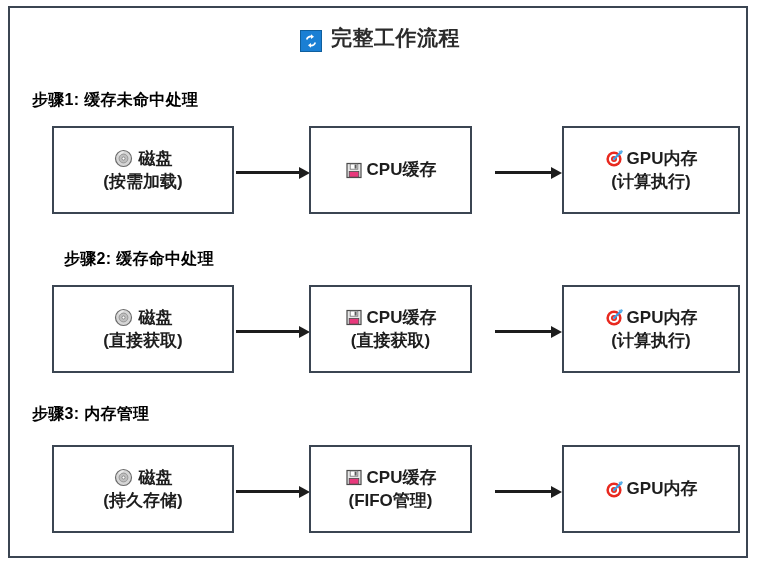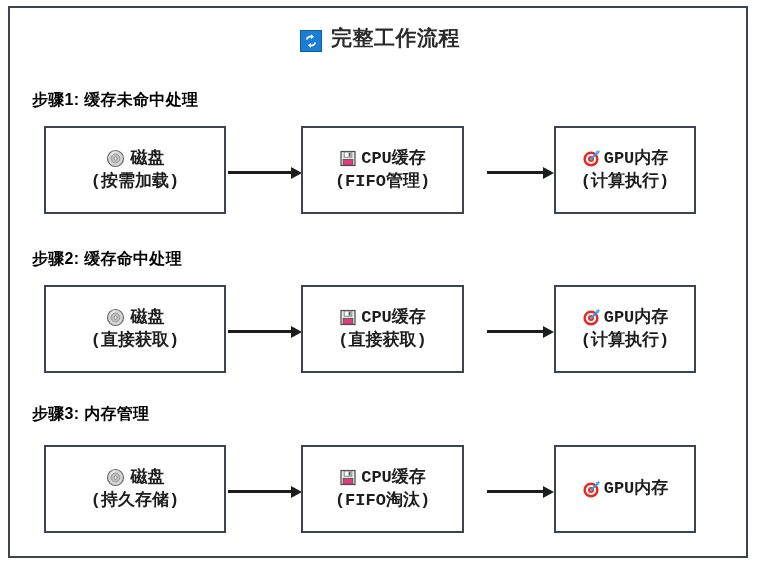--- a/index.html
+++ b/index.html
@@ -56,24 +56,23 @@
     position:absolute;
     left:22px;
     font-size:16px;
     font-weight:bold;
     color:#000000;
     white-space:nowrap;
     letter-spacing:0.3px;
   }
   .row{
     position:absolute;
-    left:4px;
+    left:12px;
     width:740px;
     height:88px;
-    font-family:Liberation Mono, monospace;
   }
   .node{
     position:absolute;
     top:0;
     height:88px;
     border:2px solid #3b4552;
     background:#ffffff;
     box-sizing:border-box;
     display:flex;
     flex-direction:column;
@@ -92,21 +91,21 @@
   }
   .node .line2{
     font-size:17px;
     font-weight:bold;
     color:#1d1d1d;
     white-space:nowrap;
     margin-top:1px;
   }
   .n-disk{left:30px;width:182px;}
   .n-cache{left:287px;width:163px;}
-  .n-gpu{left:540px;width:142px;}
+  .n-gpu{left:540px;width:178px;}
 
   .ico{
     display:inline-block;
     width:19px;height:19px;
     margin-right:6px;
     position:relative;
     flex:0 0 auto;
     vertical-align:middle;
   }
   .ico.gap-sm{margin-right:3px;}
@@ -182,21 +181,20 @@
           <span class="ico gap-sm">
             <svg width="19" height="19" viewBox="0 0 19 19">
               <rect x="2" y="2.5" width="14" height="14" fill="#e8e8e8" stroke="#4a4a4a" stroke-width="1.2"></rect>
               <rect x="5.2" y="3" width="7.6" height="5.2" fill="#ffffff" stroke="#6e6e6e" stroke-width="0.8"></rect>
               <rect x="9.6" y="3.6" width="2" height="4" fill="#5a5a5a"></rect>
               <rect x="4.2" y="10.5" width="9.6" height="5.6" fill="#e8397c" stroke="#4a4a4a" stroke-width="0.8"></rect>
             </svg>
           </span>
           <span>CPU缓存</span>
         </div>
-        <div class="line2">(FIFO管理)</div>
       </div>
 
       <div class="arrow a2">
         <div class="shaft"></div>
         <div class="head"></div>
       </div>
 
       <div class="node n-gpu">
         <div class="line1">
           <span class="ico gap-sm">
@@ -208,21 +206,21 @@
               <path d="M9 10l7.6-7.4" stroke="#3d9ae0" stroke-width="2.2" stroke-linecap="round"></path>
               <path d="M13.4 2.1l3.6-.5-.4 3.7z" fill="#5bb3ea"></path>
             </svg>
           </span>
           <span>GPU内存</span>
         </div>
         <div class="line2">(计算执行)</div>
       </div>
     </div>
 
-    <div class="step-label" style="top:241px;">步骤2: 缓存命中处理</div>
+    <div class="step-label" style="top:241px;margin-left:32px;">步骤2: 缓存命中处理</div>
     <div class="row" style="top:277px;">
       <div class="node n-disk">
         <div class="line1">
           <span class="ico">
             <svg width="19" height="19" viewBox="0 0 19 19">
               <circle cx="9.5" cy="9.5" r="8" fill="#d6d6d6" stroke="#6b6b6b" stroke-width="1.2"></circle>
               <circle cx="9.5" cy="9.5" r="4.4" fill="#bfbfbf" stroke="#8a8a8a" stroke-width="0.8"></circle>
               <circle cx="9.5" cy="9.5" r="1.5" fill="#ffffff" stroke="#7a7a7a" stroke-width="0.8"></circle>
               <path d="M4.2 5.2A7.6 7.6 0 0 1 9.5 1.9v2.2a5.5 5.5 0 0 0-3.6 2.3z" fill="#efefef" opacity="0.85"></path>
             </svg>
@@ -302,21 +300,21 @@
           <span class="ico gap-sm">
             <svg width="19" height="19" viewBox="0 0 19 19">
               <rect x="2" y="2.5" width="14" height="14" fill="#e8e8e8" stroke="#4a4a4a" stroke-width="1.2"></rect>
               <rect x="5.2" y="3" width="7.6" height="5.2" fill="#ffffff" stroke="#6e6e6e" stroke-width="0.8"></rect>
               <rect x="9.6" y="3.6" width="2" height="4" fill="#5a5a5a"></rect>
               <rect x="4.2" y="10.5" width="9.6" height="5.6" fill="#e8397c" stroke="#4a4a4a" stroke-width="0.8"></rect>
             </svg>
           </span>
           <span>CPU缓存</span>
         </div>
-        <div class="line2">(FIFO淘汰)</div>
+        <div class="line2">(FIFO管理)</div>
       </div>
 
       <div class="arrow a2">
         <div class="shaft"></div>
         <div class="head"></div>
       </div>
 
       <div class="node n-gpu">
         <div class="line1">
           <span class="ico gap-sm">

